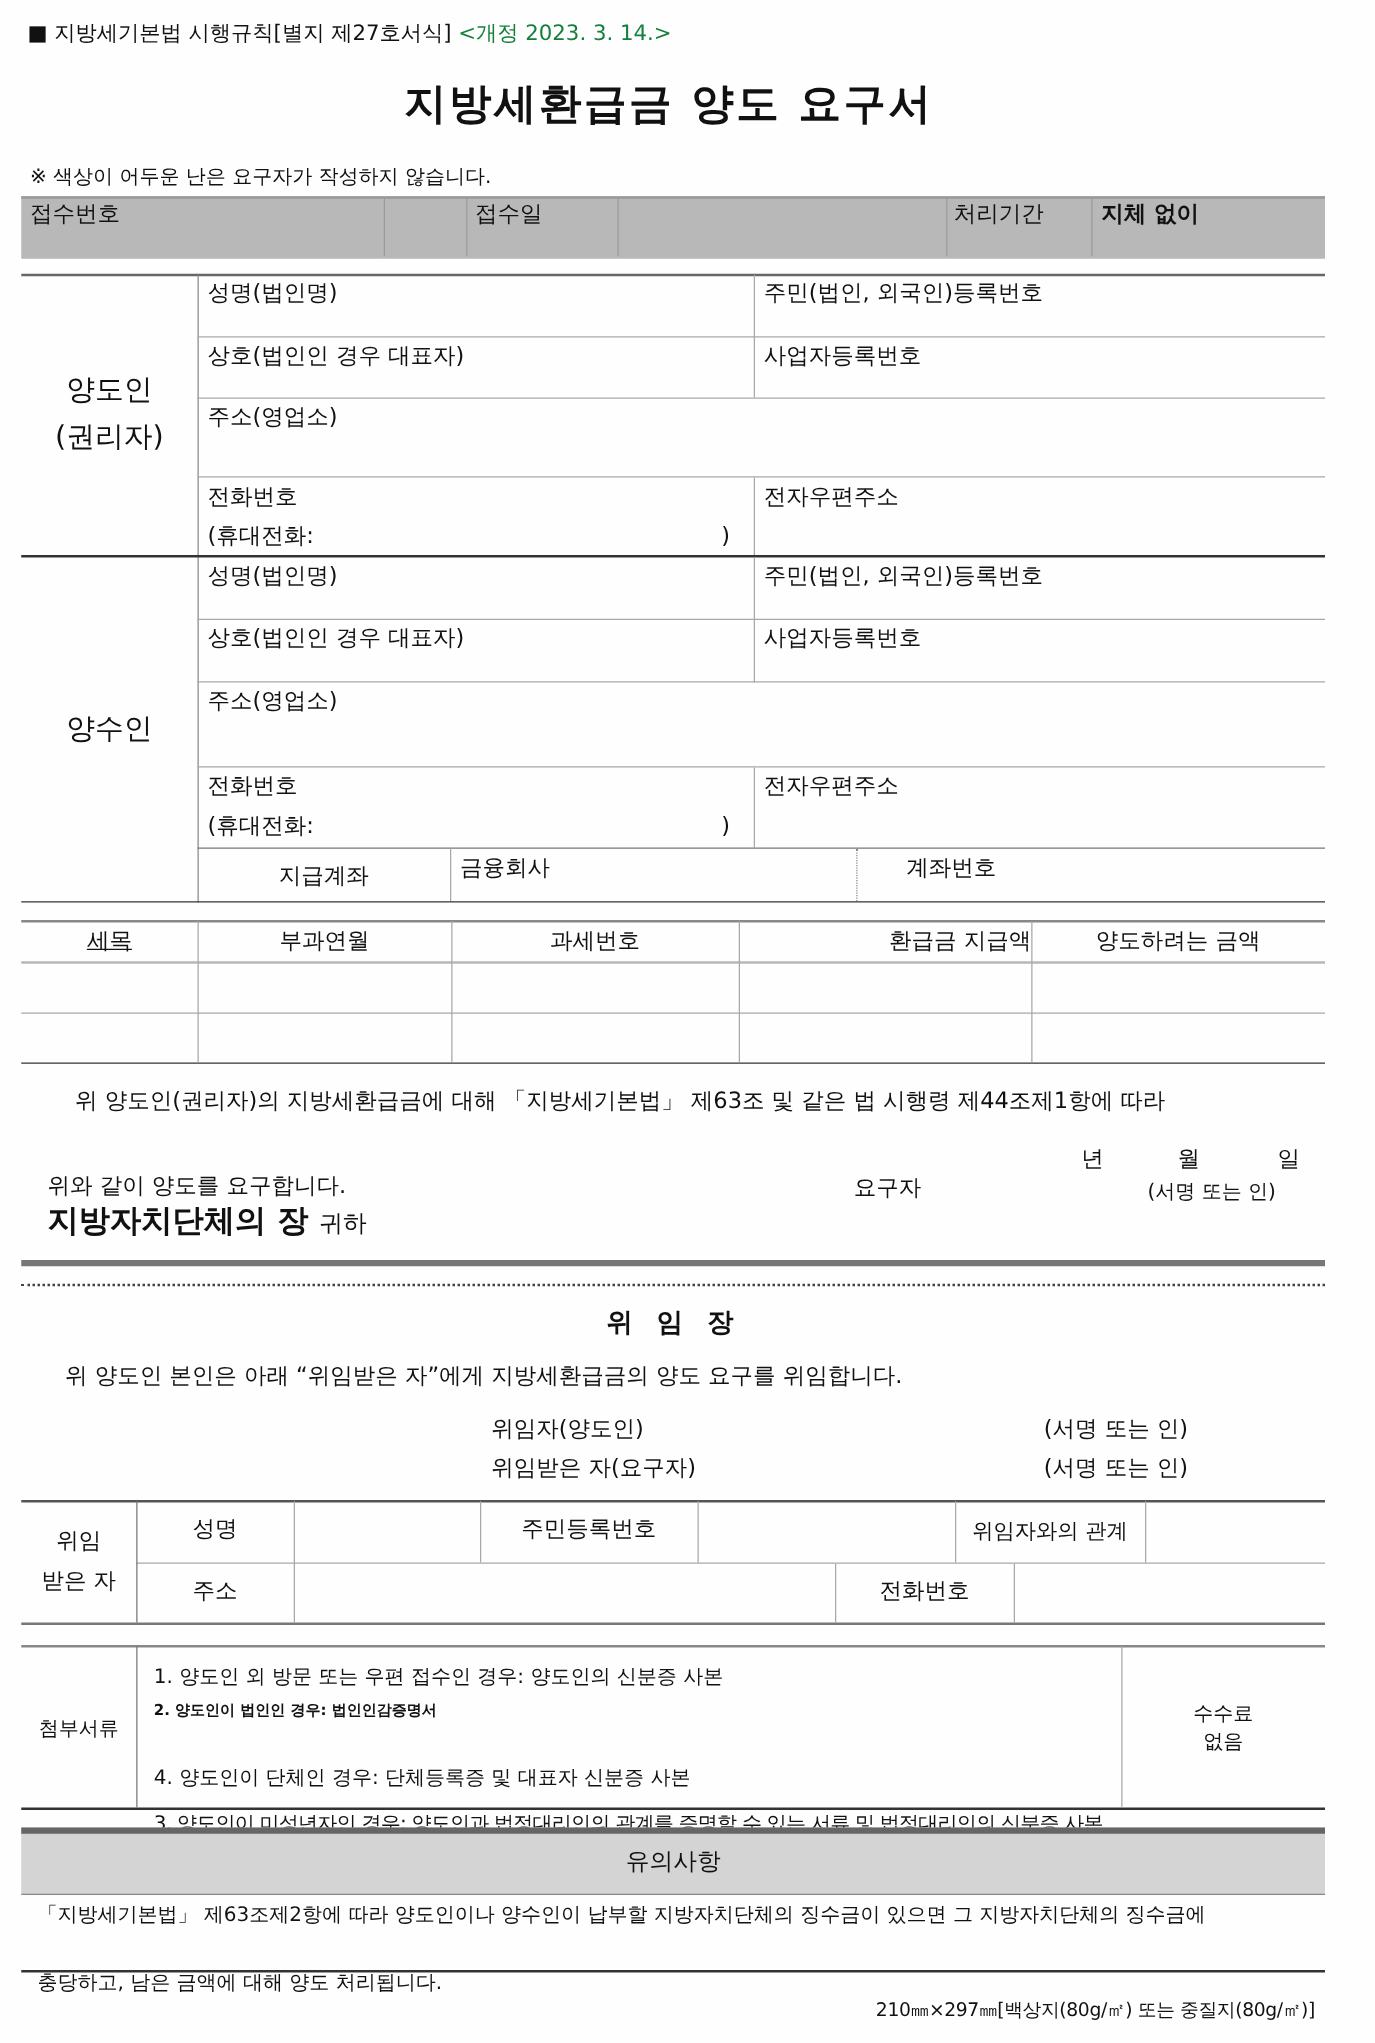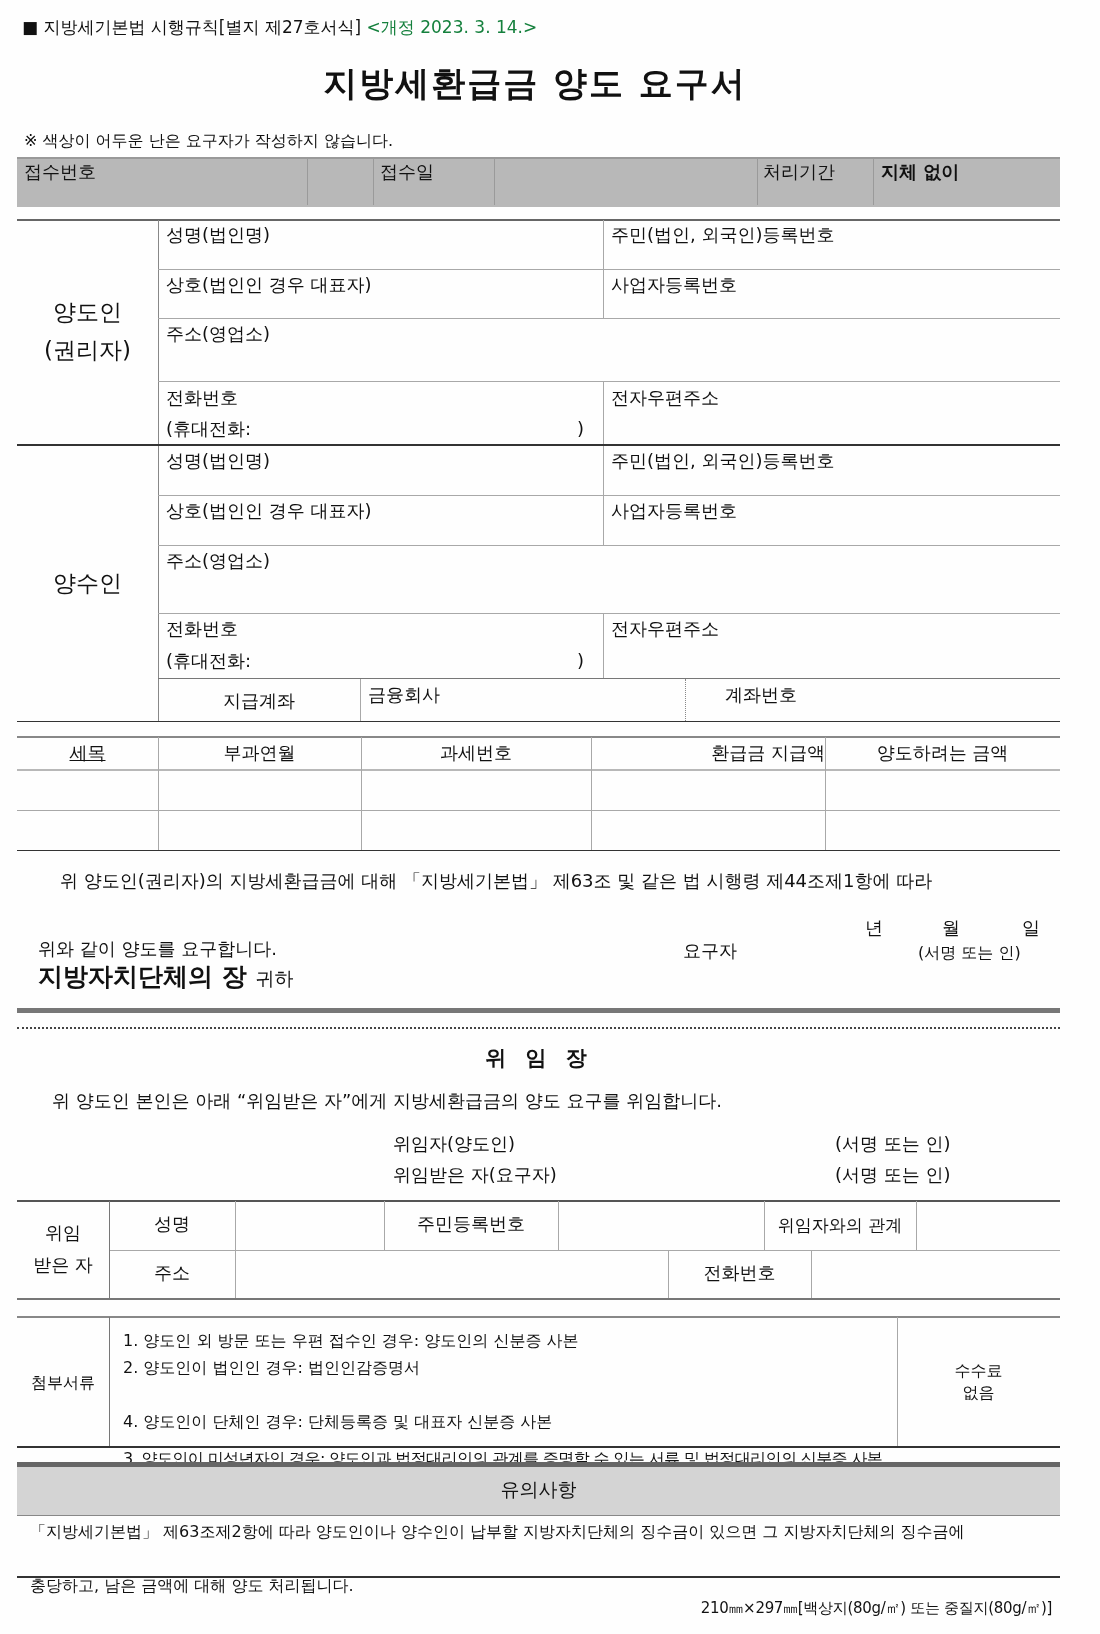--- a/index.html
+++ b/index.html
@@ -179,21 +179,21 @@
 <input class="field" style="left: 240px; top: 1255px; width: 424px; height: 38px;">
 <div class="lbl ctr" style="left:668px;width:143px;top:1262px;">전화번호</div>
 <input class="field" style="left: 815px; top: 1255px; width: 240px; height: 38px;">
 
 <div class="hl" style="left:17px;top:1316px;width:1043px;border-top:2px solid #888;"></div>
 <div class="hl" style="left:17px;top:1446px;width:1043px;border-top:2px solid #333;"></div>
 <div class="vl" style="left:109px;top:1317px;height:129px;border-color:#777;"></div>
 <div class="vl" style="left:897px;top:1317px;height:129px;"></div>
 <div class="lbl ctr" style="left:17px;width:92px;top:1372px;font-size:16px;">첨부서류</div>
 <div class="lbl" style="left:123px;top:1330px;font-size:16px;">1. 양도인 외 방문 또는 우편 접수인 경우: 양도인의 신분증 사본</div>
-<div class="lbl" style="left:123px;top:1357px;font-size:16px;">2. 양도인이 법인인 경우: 법인인감증명서</div>
+<div class="lbl" style="left:123px;top:1357px;font-size:12px;font-weight:bold;">2. 양도인이 법인인 경우: 법인인감증명서</div>
 <div class="lbl" style="left:123px;top:1448px;font-size:16px;letter-spacing:-0.6px;">3. 양도인이 미성년자인 경우: 양도인과 법정대리인의 관계를 증명할 수 있는 서류 및 법정대리인의 신분증 사본</div>
 <div class="lbl" style="left:123px;top:1411px;font-size:16px;">4. 양도인이 단체인 경우: 단체등록증 및 대표자 신분증 사본</div>
 <div class="lbl ctr" style="left:897px;width:163px;top:1360px;font-size:16px;">수수료</div>
 <div class="lbl ctr" style="left:897px;width:163px;top:1382px;font-size:16px;">없음</div>
 
 <div class="abs" style="left:17px;top:1462px;width:1043px;height:48px;background:#d4d4d4;border-top:5px solid #666;border-bottom:1px solid #888;"></div>
 <div class="lbl ctr" style="left:17px;width:1043px;top:1478px;font-size:19px;">유의사항</div>
 <div class="lbl" style="left:30px;top:1521px;font-size:16px;">「지방세기본법」 제63조제2항에 따라 양도인이나 양수인이 납부할 지방자치단체의 징수금이 있으면 그 지방자치단체의 징수금에</div>
 <div class="lbl" style="left:30px;top:1548px;font-size:16px;margin-top:27px;">충당하고, 남은 금액에 대해 양도 처리됩니다.</div>
 <div class="hl" style="left:17px;top:1576px;width:1043px;border-top:2px solid #333;"></div>

